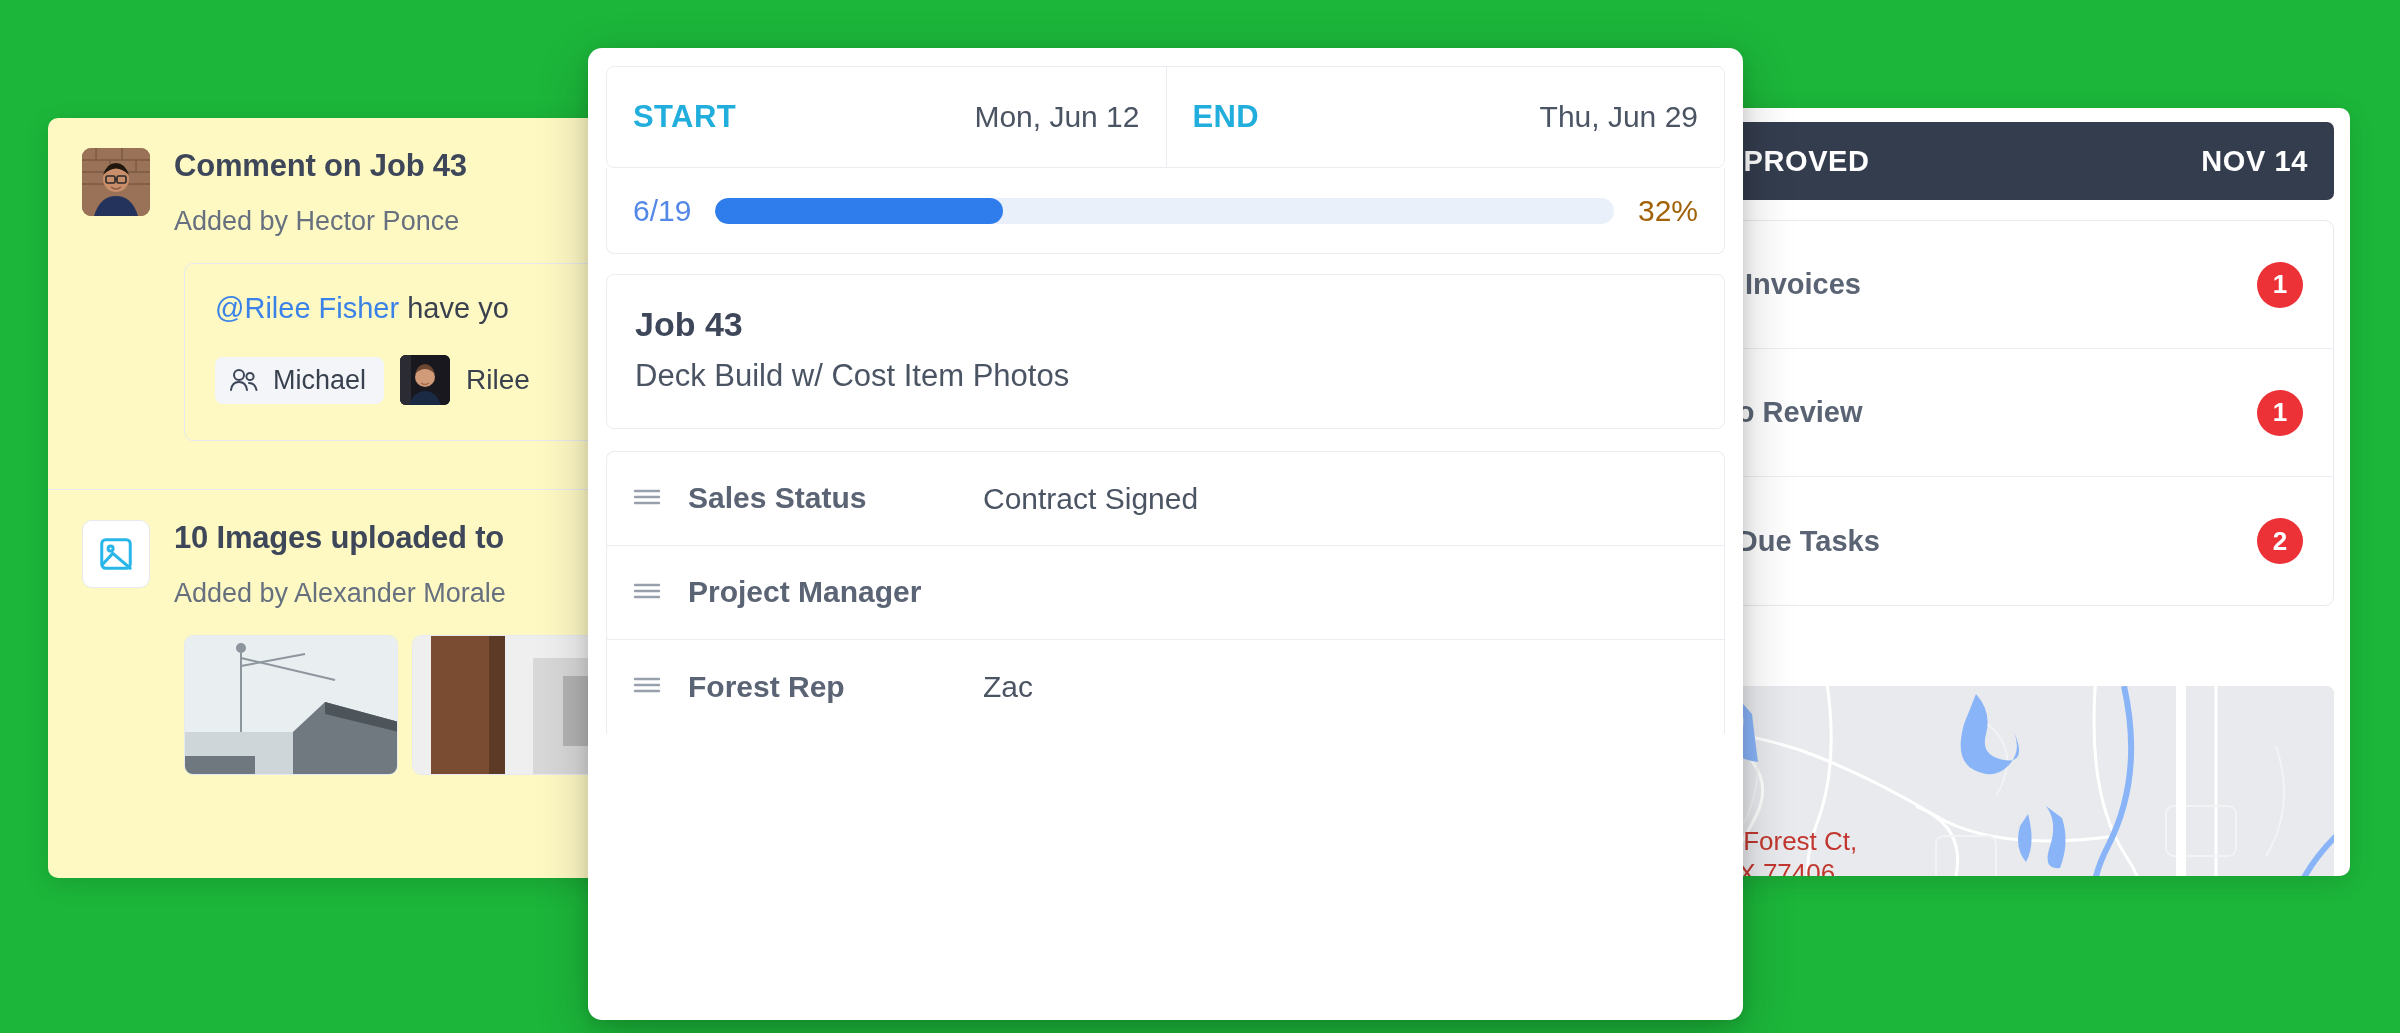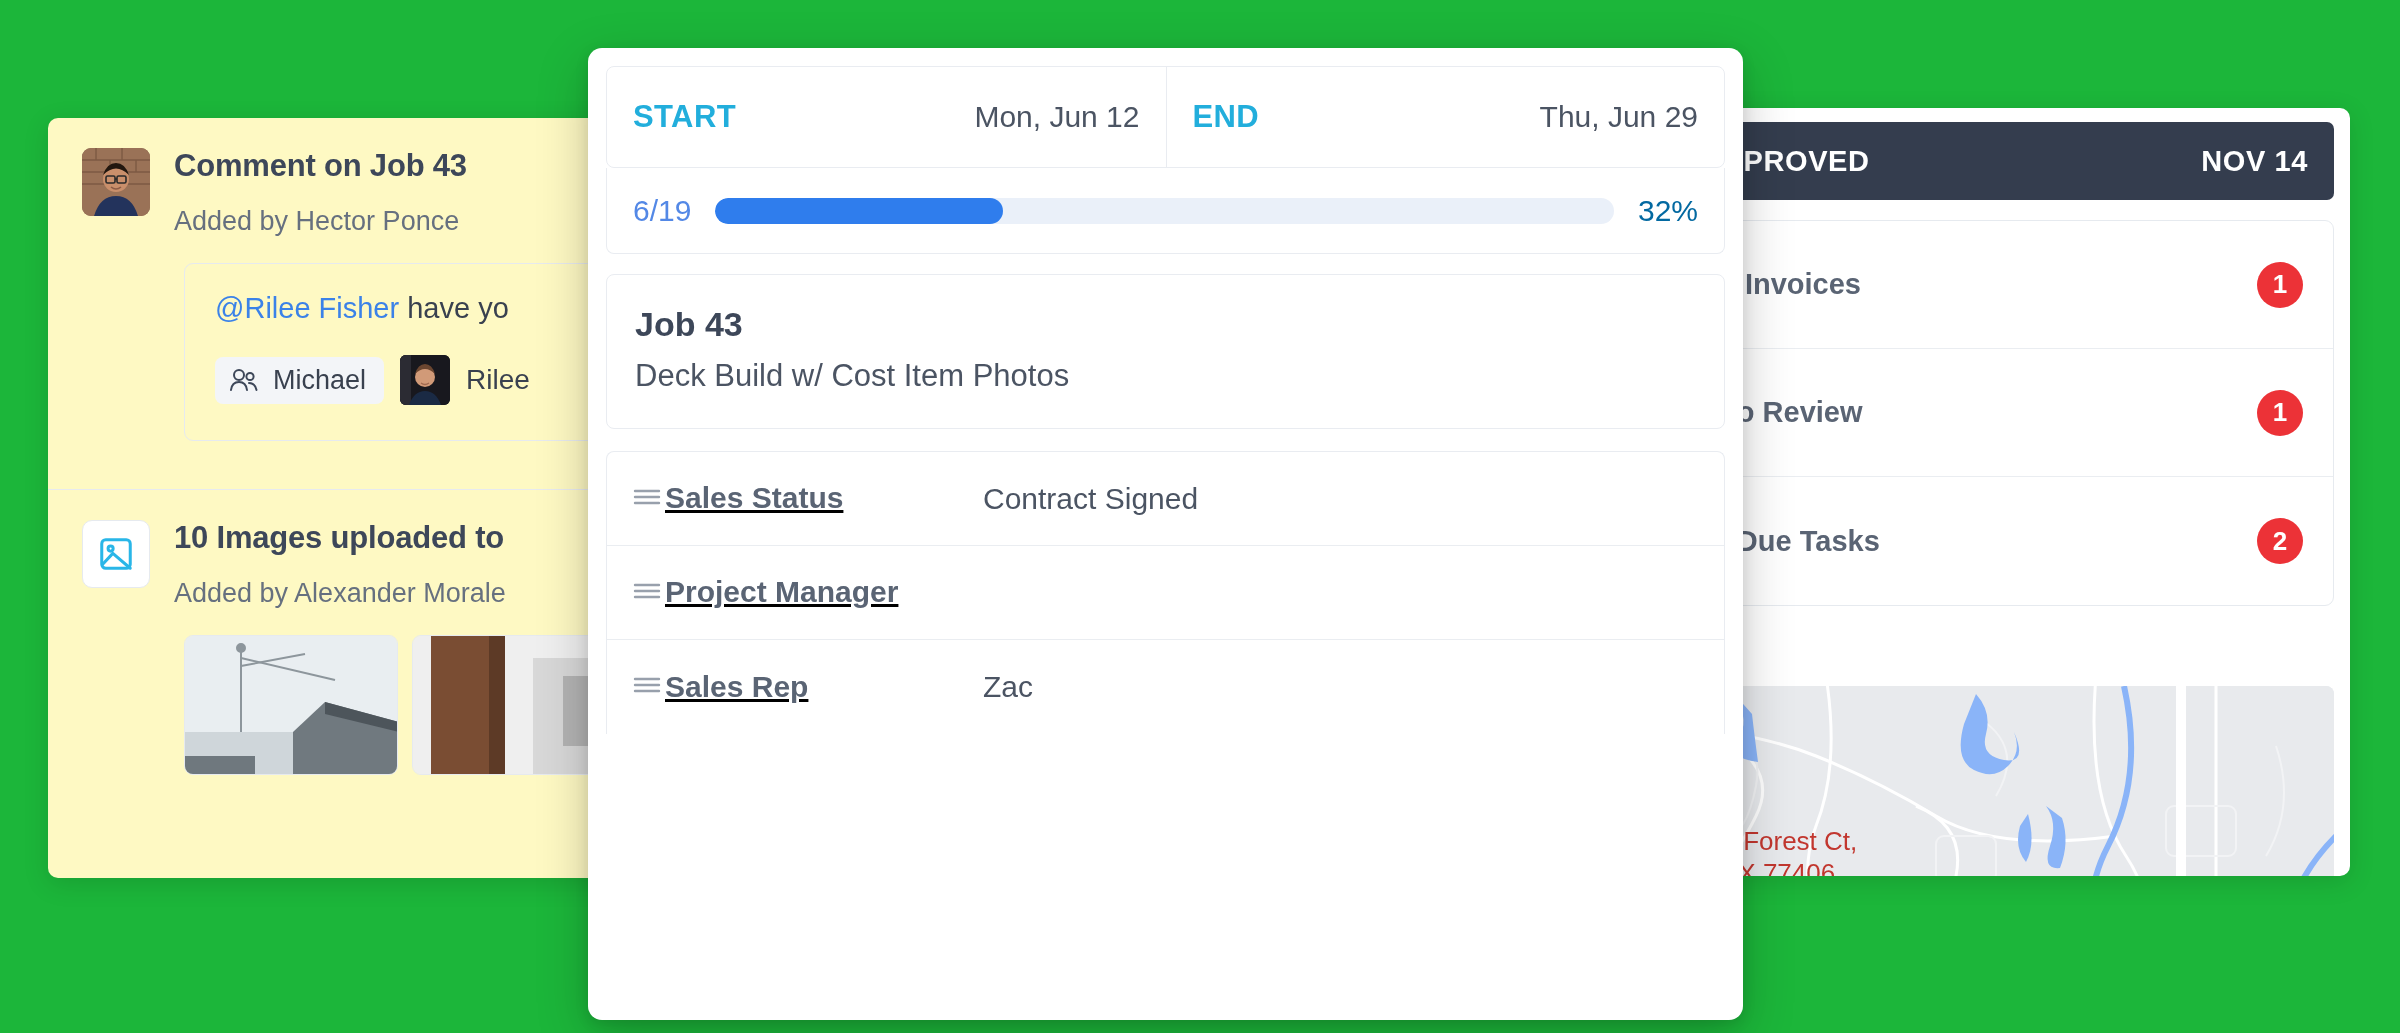--- a/index.html
+++ b/index.html
@@ -163,21 +163,21 @@
   }
   .prog-card {
     border-top: none;
     height: 86px;
     display: flex; align-items: center; gap: 24px;
     padding: 0 26px;
     border: 1px solid #e9ecf1; border-top: 0;
     border-radius: 0 0 8px 8px;
   }
   .prog-left { font-size: 30px; color: #5388e6; white-space: nowrap; }
-  .prog-right { font-size: 30px; color: #0369a1; white-space: nowrap; }
+  .prog-right { font-size: 30px; color: #a16207; white-space: nowrap; }
   .prog-track {
     flex: 1 1 auto; height: 26px; border-radius: 13px;
     background: #eaf0f9; overflow: hidden;
   }
   .prog-fill { height: 100%; border-radius: 13px; background: #2f7ded; }
 
   .job-card { margin-top: 20px; padding: 30px 28px 34px 28px; }
   .job-num {
     font-size: 34px; font-weight: bold; color: #3d4759; white-space: nowrap;
   }
@@ -187,23 +187,22 @@
 
   .fields-card { margin-top: 22px; border-radius: 8px 8px 0 0; border-bottom: 0; }
   .field-row {
     display: flex; align-items: stretch;
     border-bottom: 1px solid #eaedf1;
     min-height: 94px;
   }
   .field-row:last-child { border-bottom: none; }
   .f-key {
     width: 376px; flex: 0 0 376px;
-    display: flex; align-items: center; gap: 4px;
+    display: flex; align-items: center; gap: 27px;
     padding: 22px 10px 22px 26px;
-    text-decoration: underline;
   }
   .f-key-text {
     font-size: 30px; font-weight: bold; color: #5a6474; line-height: 1.15;
   }
   .f-val {
     flex: 1 1 auto; display: flex; align-items: center;
     font-size: 30px; color: #4b5463;
     padding: 22px 26px 22px 0;
   }
   .ham { display: block; flex: 0 0 auto; }
@@ -452,20 +451,20 @@
         <div class="f-key">
           <span class="ham">
             <svg width="28" height="20" viewBox="0 0 28 20">
               <g stroke="#98a0ac" stroke-width="2.4" stroke-linecap="round">
                 <line x1="2" y1="4" x2="26" y2="4"></line>
                 <line x1="2" y1="10" x2="26" y2="10"></line>
                 <line x1="2" y1="16" x2="26" y2="16"></line>
               </g>
             </svg>
           </span>
-          <span class="f-key-text">Sales Rep</span>
+          <span class="f-key-text">Forest Rep</span>
         </div>
         <div class="f-val">Zac</div>
       </div>
 
     </div>
   </div>
 </div>
 
 </body></html>

